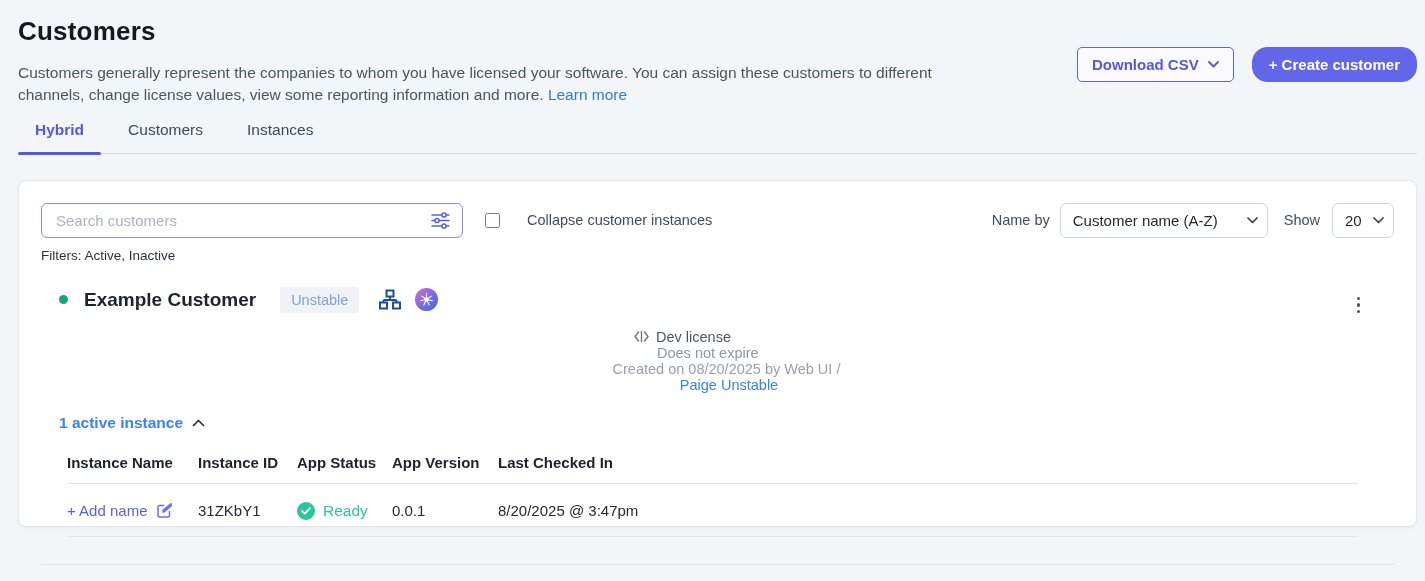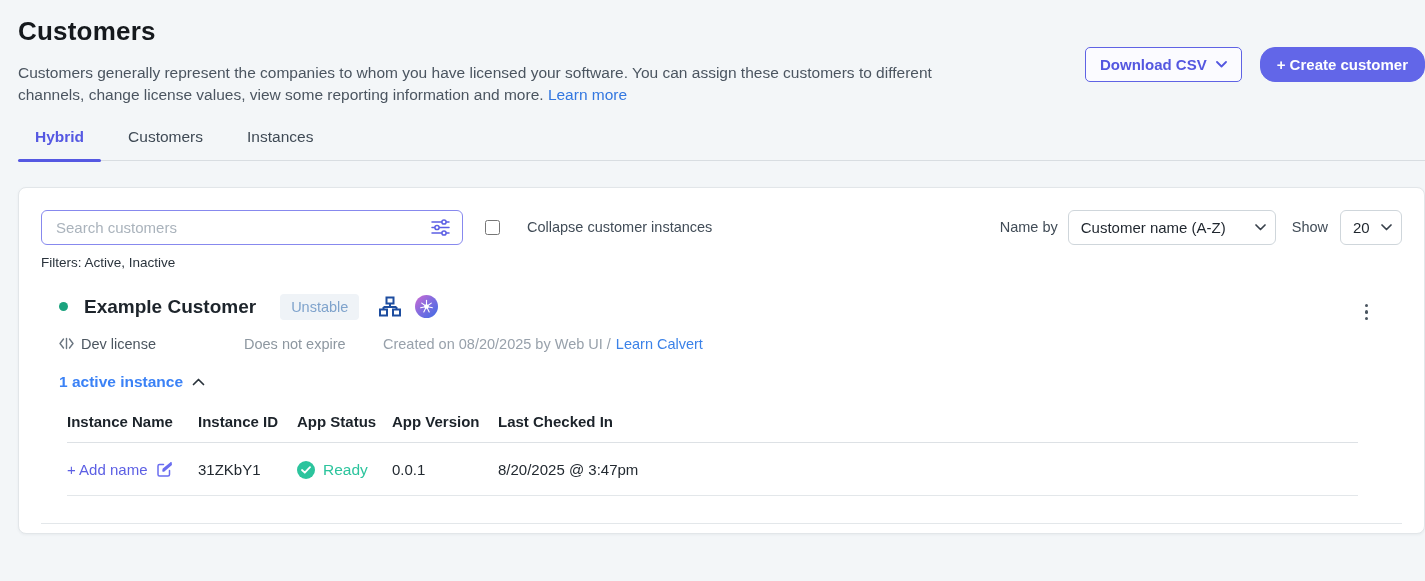--- a/index.html
+++ b/index.html
@@ -4,21 +4,21 @@
 <style>
   * { box-sizing: border-box; margin: 0; padding: 0; }
   html,body { width:1425px; height:581px; }
   body {
     font-family: "Liberation Sans", sans-serif;
     background: #f3f6f8;
     color: #20262e;
     overflow: hidden;
     position: relative;
   }
-  .page { padding: 16px 0 0 18px; }
+  .page { padding: 16px 8px 0 18px; }
 
   
   .header { position: relative; }
   .page-title {
     font-size: 26px;
     font-weight: 700;
     color: #15191d;
     letter-spacing: 0.2px;
   }
   .page-desc {
@@ -46,21 +46,21 @@
     background: #6266e8;
     border: 1.5px solid #6266e8;
     color: #ffffff;
     font-weight: 700; font-size: 15px;
     padding: 8px 16px; border-radius: 15px;
     cursor: pointer; font-family: inherit;
   }
 
   
   .tabs {
-    margin-top: 21px;
+    margin-top: 14px;
     display: flex;
     border-bottom: 1px solid #d8dde1;
   }
   .tab {
     padding: 0 17px 14px 17px;
     font-size: 15.5px;
     color: #3f4a55;
     cursor: pointer;
     position: relative;
     margin-right: 10px;
@@ -153,21 +153,21 @@
   }
   .cust-icons { display: flex; align-items: center; gap: 13px; margin-left: 19px; }
   .kebab {
     position: absolute; right: 30px; top: 6px;
     display: flex; flex-direction: column; gap: 3px;
     padding: 4px; cursor: pointer;
   }
   .kebab i { width: 3.5px; height: 3.5px; border-radius: 50%; background: #4a5560; }
 
   .license-row {
-    margin-top: 16px; display: flex; align-items: center; font-size: 14.5px;
+    margin-top: 16px; display: flex; align-items: center; font-size: 14.5px; flex-direction: column;
   }
   .license-type {
     display: flex; align-items: center; gap: 7px;
     color: #4c5660; width: 185px;
   }
   .license-expiry { color: #8d97a0; width: 139px; }
   .created-text { color: #98a1ab; }
   .created-link { color: #3b82e8; text-decoration: none; margin-left: 5px; cursor: pointer; }
 
   .instance-summary {
@@ -344,21 +344,21 @@
             <svg width="15" height="13" viewBox="0 0 15 13" fill="none" stroke="#6a7580" stroke-width="1.4" stroke-linecap="round" stroke-linejoin="round">
               <path d="M4.5 2 L1 6.5 L4.5 11"></path>
               <path d="M10.5 2 L14 6.5 L10.5 11"></path>
               <line x1="7.5" y1="1.5" x2="7.5" y2="11.5"></line>
             </svg>
           </span>
           <span>Dev license</span>
         </span>
         <span class="license-expiry">Does not expire</span>
         <span class="created-text">Created on 08/20/2025 by Web UI /</span>
-        <a class="created-link">Learn Calvert</a>
+        <a class="created-link">Paige Unstable</a>
       </div>
 
       <div>
         <span class="instance-summary">
           <span>1 active instance</span>
           <span style="display:flex;">
             <svg width="13" height="8" viewBox="0 0 13 8">
                 <path d="M1.5 6.5 L6.5 1.5 L11.5 6.5" fill="none" stroke="#2a333c" stroke-width="1.7" stroke-linecap="round" stroke-linejoin="round"></path>
               </svg>
           </span>

